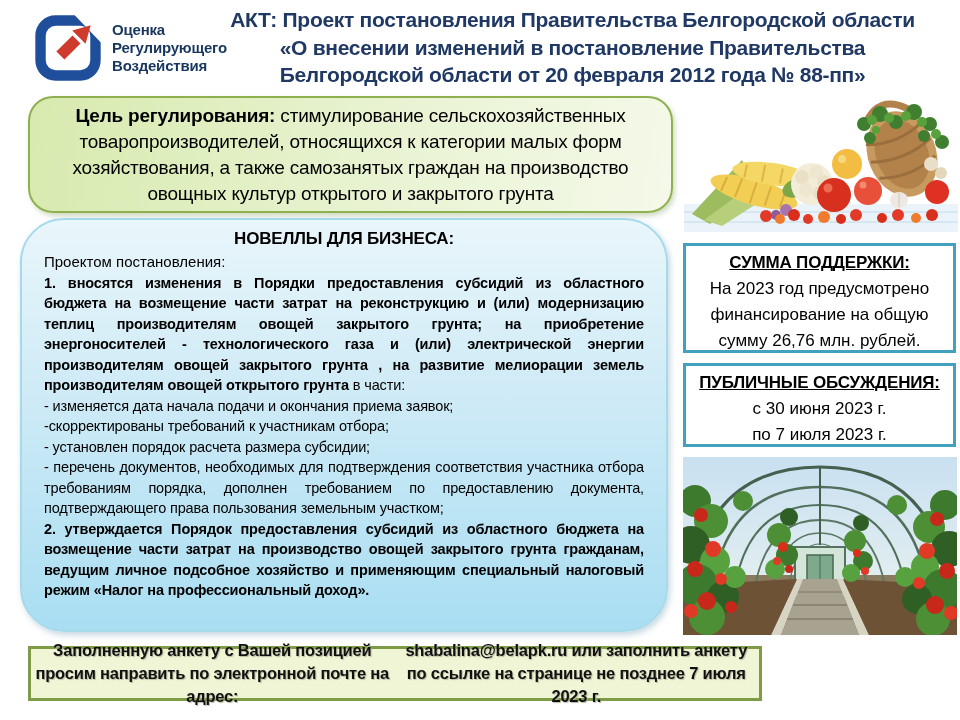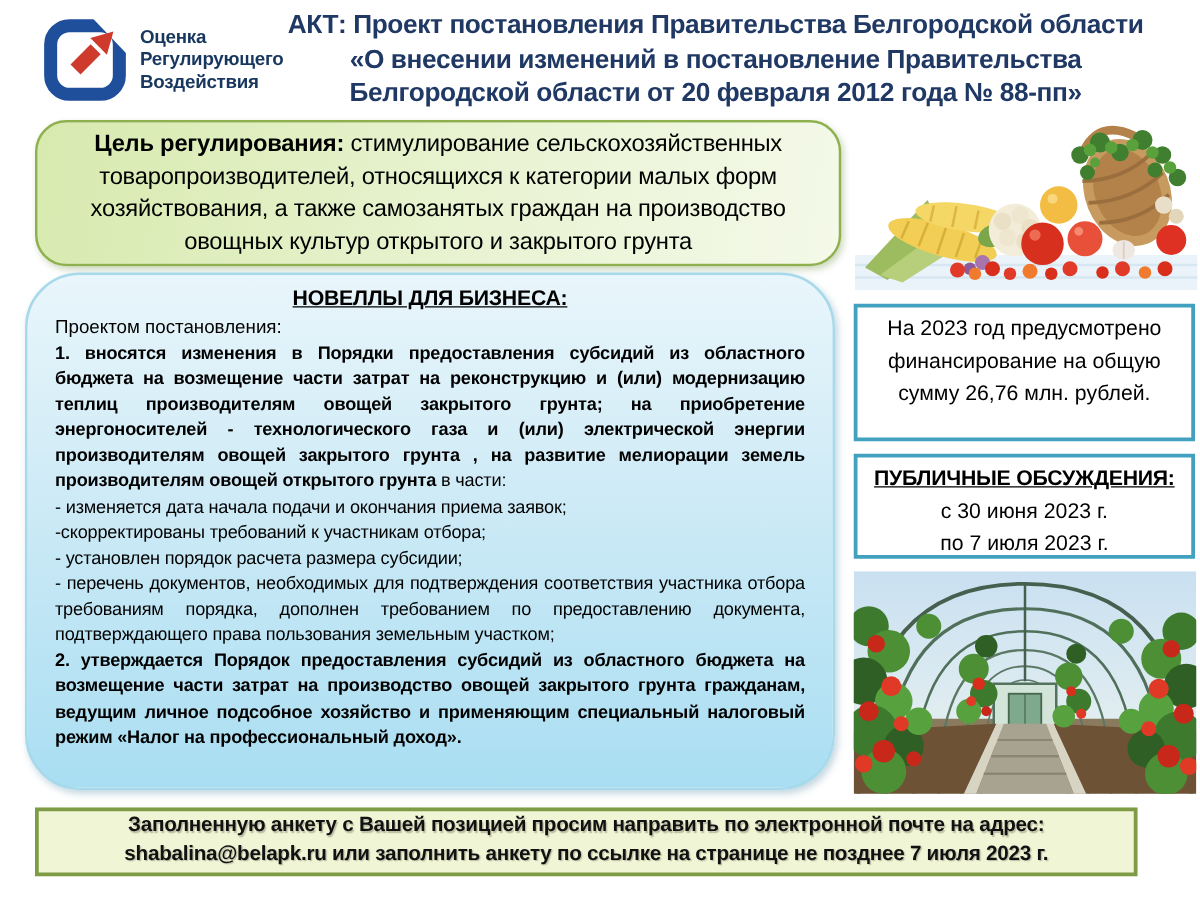--- a/index.html
+++ b/index.html
@@ -22,39 +22,39 @@
     display:flex; align-items:center; justify-content:center;
     padding: 4px 36px; text-align:center; font-size:19px; line-height:26px; color:#000; letter-spacing:-0.2px; }
   .goal-box .b { font-weight:bold; }
   
   .nov-box { position:absolute; left:20px; top:218px; width:648px; height:414px;
     border:2px solid #A6D9EA; border-radius:44px;
     background: linear-gradient(180deg,#E9F6FB 0%,#CDEAF6 45%,#A9DEF2 100%);
     box-shadow: 2px 3px 6px rgba(90,140,170,.35);
     padding: 9px 22px 0 22px; color:#000; }
   .nov-title { text-align:center; font-weight:bold; font-size:17px; letter-spacing:-0.2px;
-    text-decoration:underline; margin-bottom:3px; }
+    margin-bottom:3px; }
   .nov-intro { font-size:15px; line-height:20.5px; }
   .nov-p { font-size:14.5px; line-height:20.5px; text-align:justify; letter-spacing:-0.15px; }
   .nov-p .b { font-weight:bold; }
   
   .info-box { position:absolute; left:683px; width:273px; background:#FFFFFF;
     border:3px solid #41A1BF; text-align:center; color:#000;
     font-size:17px; line-height:26px; padding-top:4px; }
   .info-box .ttl { font-weight:bold; text-decoration:underline; letter-spacing:-0.2px; }
   #support-box { top:243px; height:110px; }
   #discussions-box { top:363px; height:84px; }
   
   .photo { position:absolute; display:block; }
   #veg-photo { left:684px; top:92px; width:274px; height:140px; }
   #green-photo { left:683px; top:457px; width:274px; height:178px; }
   
-  .footer-box { position:absolute; left:28px; top:646px; width:882px; height:55px;
+  .footer-box { position:absolute; left:28px; top:646px; width:734px; height:55px;
     background:#F0F5D5; border:3px solid #7D9C45;
-    display:flex; flex-direction:column; align-items:center; justify-content:flex-start;
+    display:flex; flex-direction:row; align-items:center; justify-content:flex-start;
     font-weight:bold; font-size:16.5px; line-height:23px; text-align:center; color:#111;
     text-shadow: 1px 1px 1px #b8b8a0; letter-spacing:-0.2px; }
 </style>
 </head>
 <body>
 
 <div class="slide">
 
   <div class="logo-wrap">
     <svg width="72" height="72" viewBox="0 0 76 76">
@@ -182,20 +182,21 @@
         <p class="nov-p"><span class="b">1. вносятся изменения в Порядки предоставления субсидий из областного бюджета на возмещение части затрат на реконструкцию и (или) модернизацию теплиц производителям овощей закрытого грунта; на приобретение энергоносителей - технологического газа и (или) электрической энергии производителям овощей закрытого грунта , на развитие мелиорации земель производителям овощей открытого грунта</span> в части:</p>
         <p class="nov-p"><span>- изменяется дата начала подачи и окончания приема заявок;</span></p>
         <p class="nov-p"><span>-скорректированы требований к участникам отбора;</span></p>
         <p class="nov-p"><span>- установлен  порядок  расчета размера субсидии;</span></p>
         <p class="nov-p"><span>- перечень документов, необходимых для подтверждения соответствия участника отбора требованиям порядка, дополнен требованием по предоставлению документа, подтверждающего права пользования земельным участком;</span></p>
         <p class="nov-p"><span class="b">2. утверждается Порядок предоставления субсидий из областного бюджета на возмещение части затрат на производство овощей закрытого грунта гражданам, ведущим личное подсобное хозяйство и применяющим специальный налоговый режим «Налог на профессиональный доход».</span></p>
       </div>
   </div>
 
   <div class="info-box" id="support-box">
+    <div class="ttl">СУММА ПОДДЕРЖКИ:</div>
     <div>На 2023  год предусмотрено</div>
     <div>финансирование на общую</div>
     <div>сумму 26,76 млн. рублей.</div>
   </div>
 
   <div class="info-box" id="discussions-box">
     <div class="ttl">ПУБЛИЧНЫЕ ОБСУЖДЕНИЯ:</div>
     <div>с 30 июня 2023 г.</div>
     <div>по 7 июля 2023 г.</div>
   </div>

